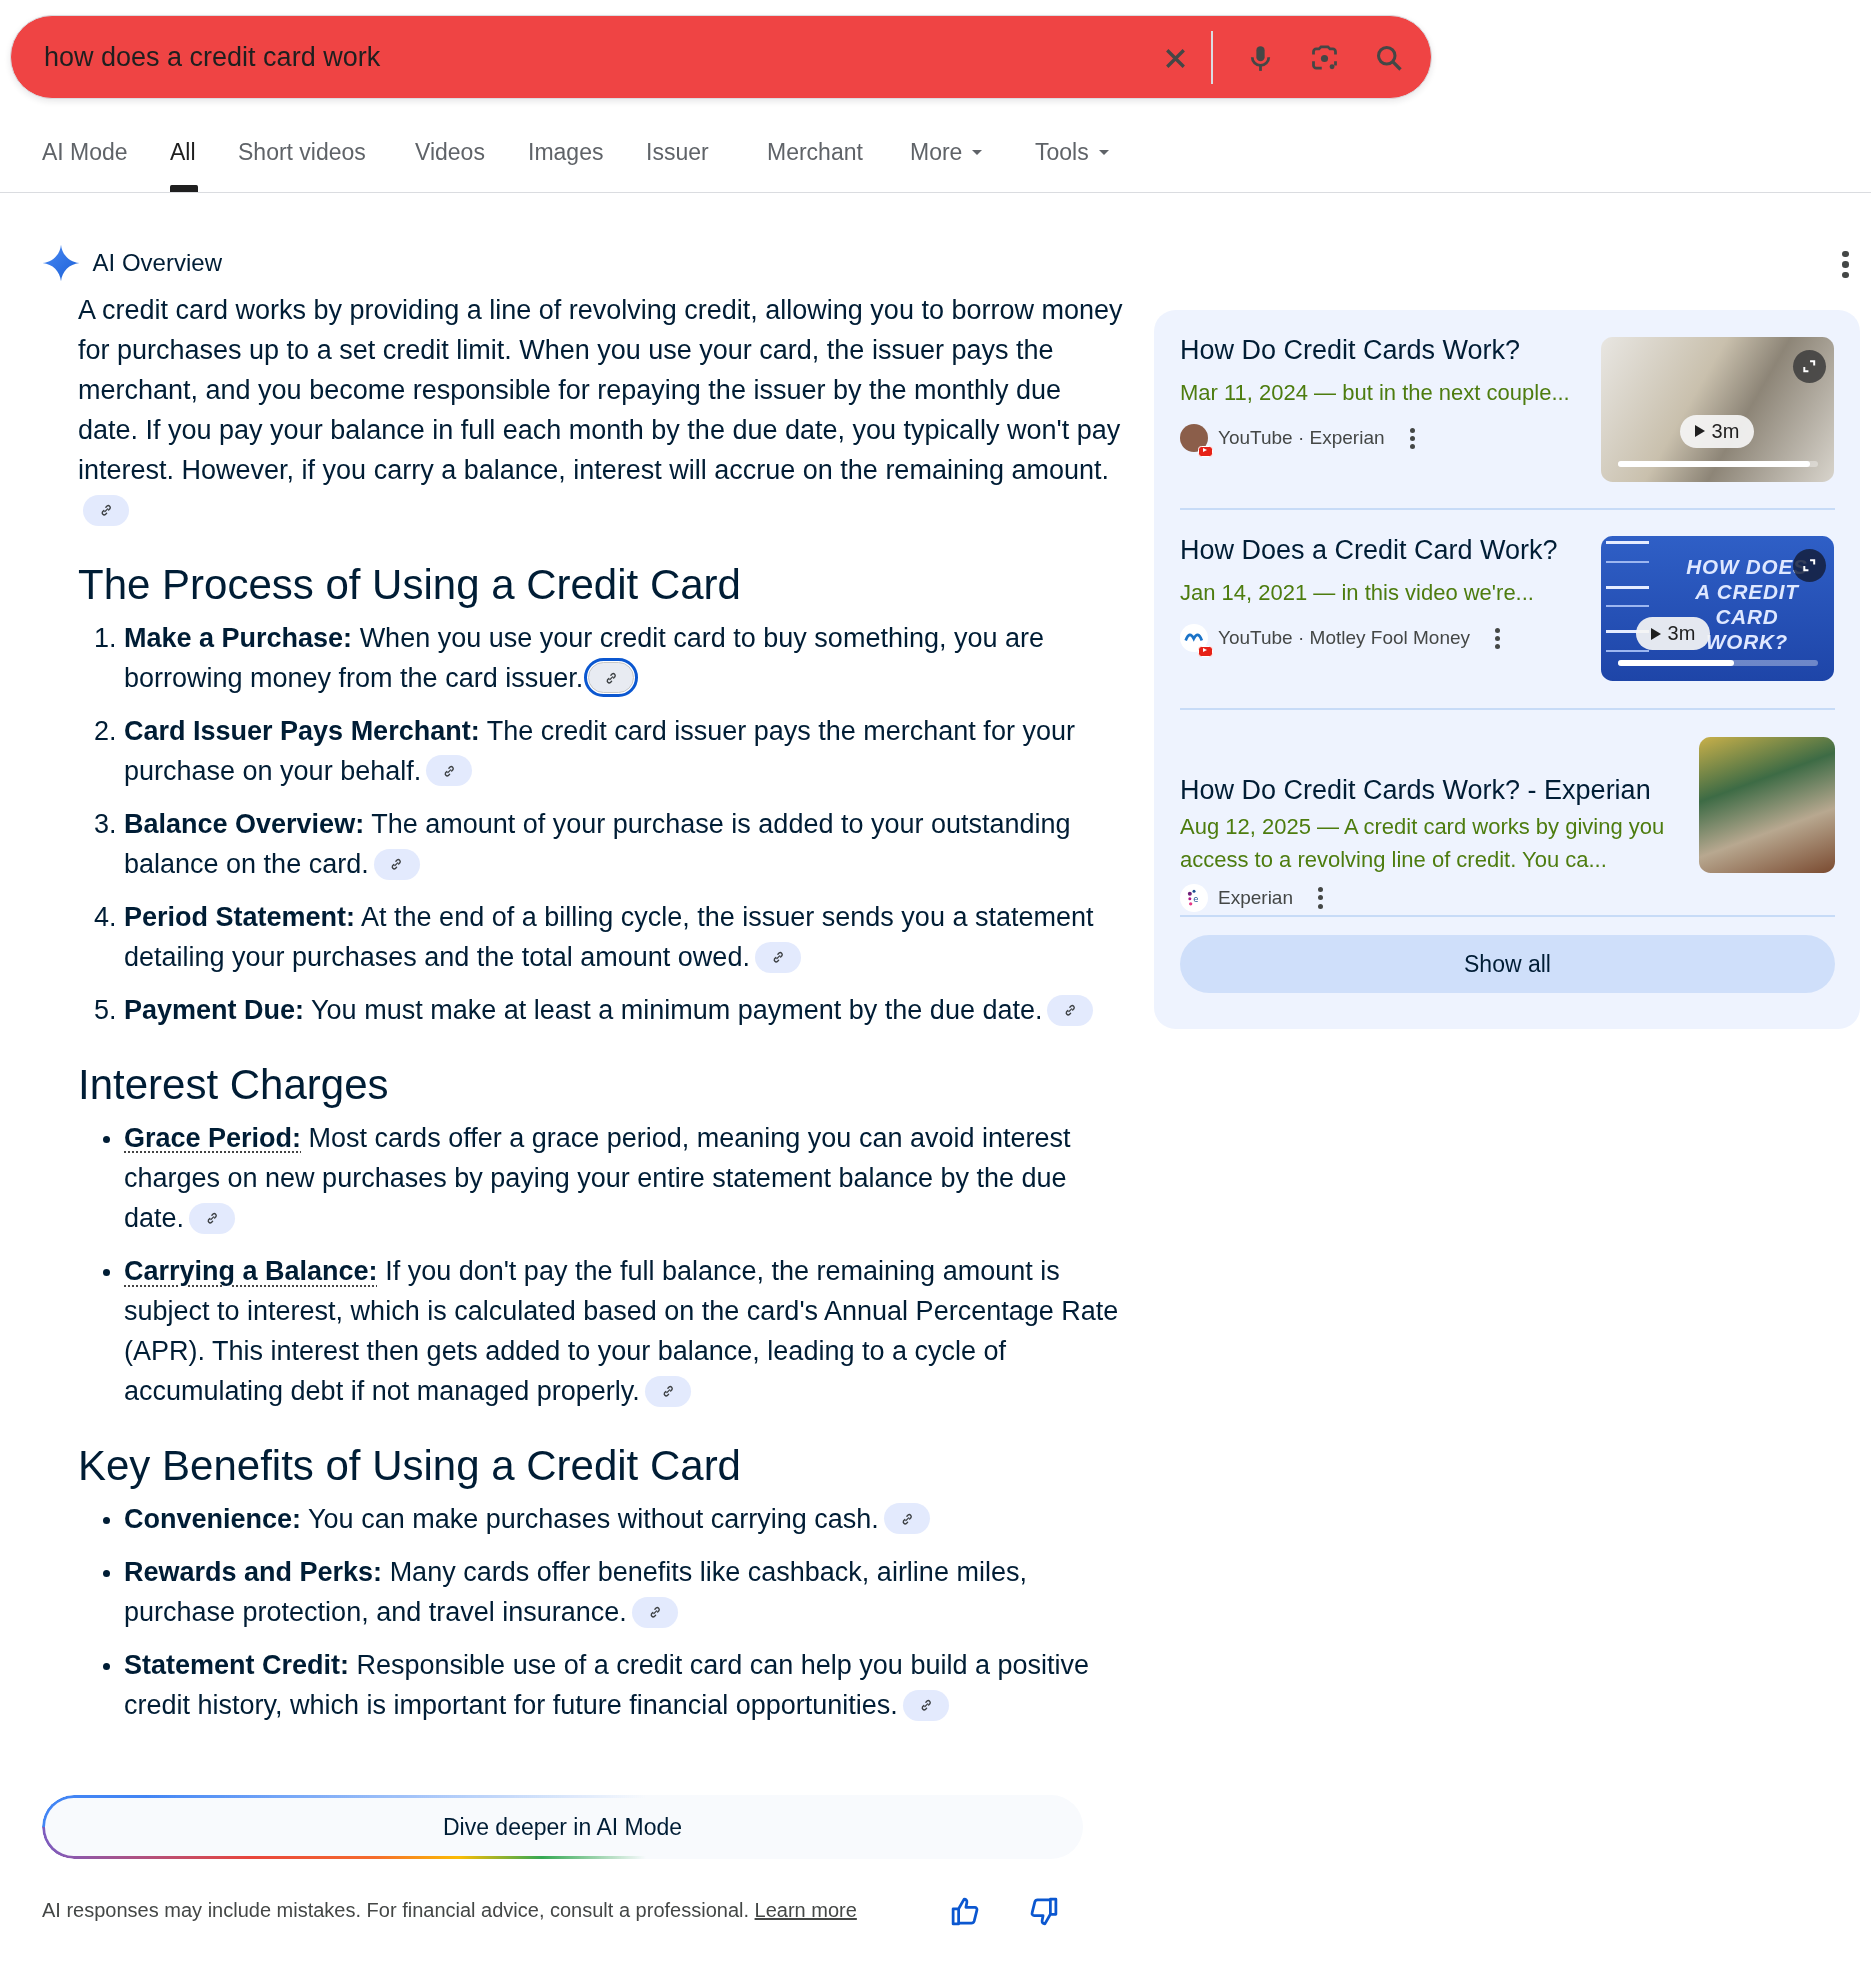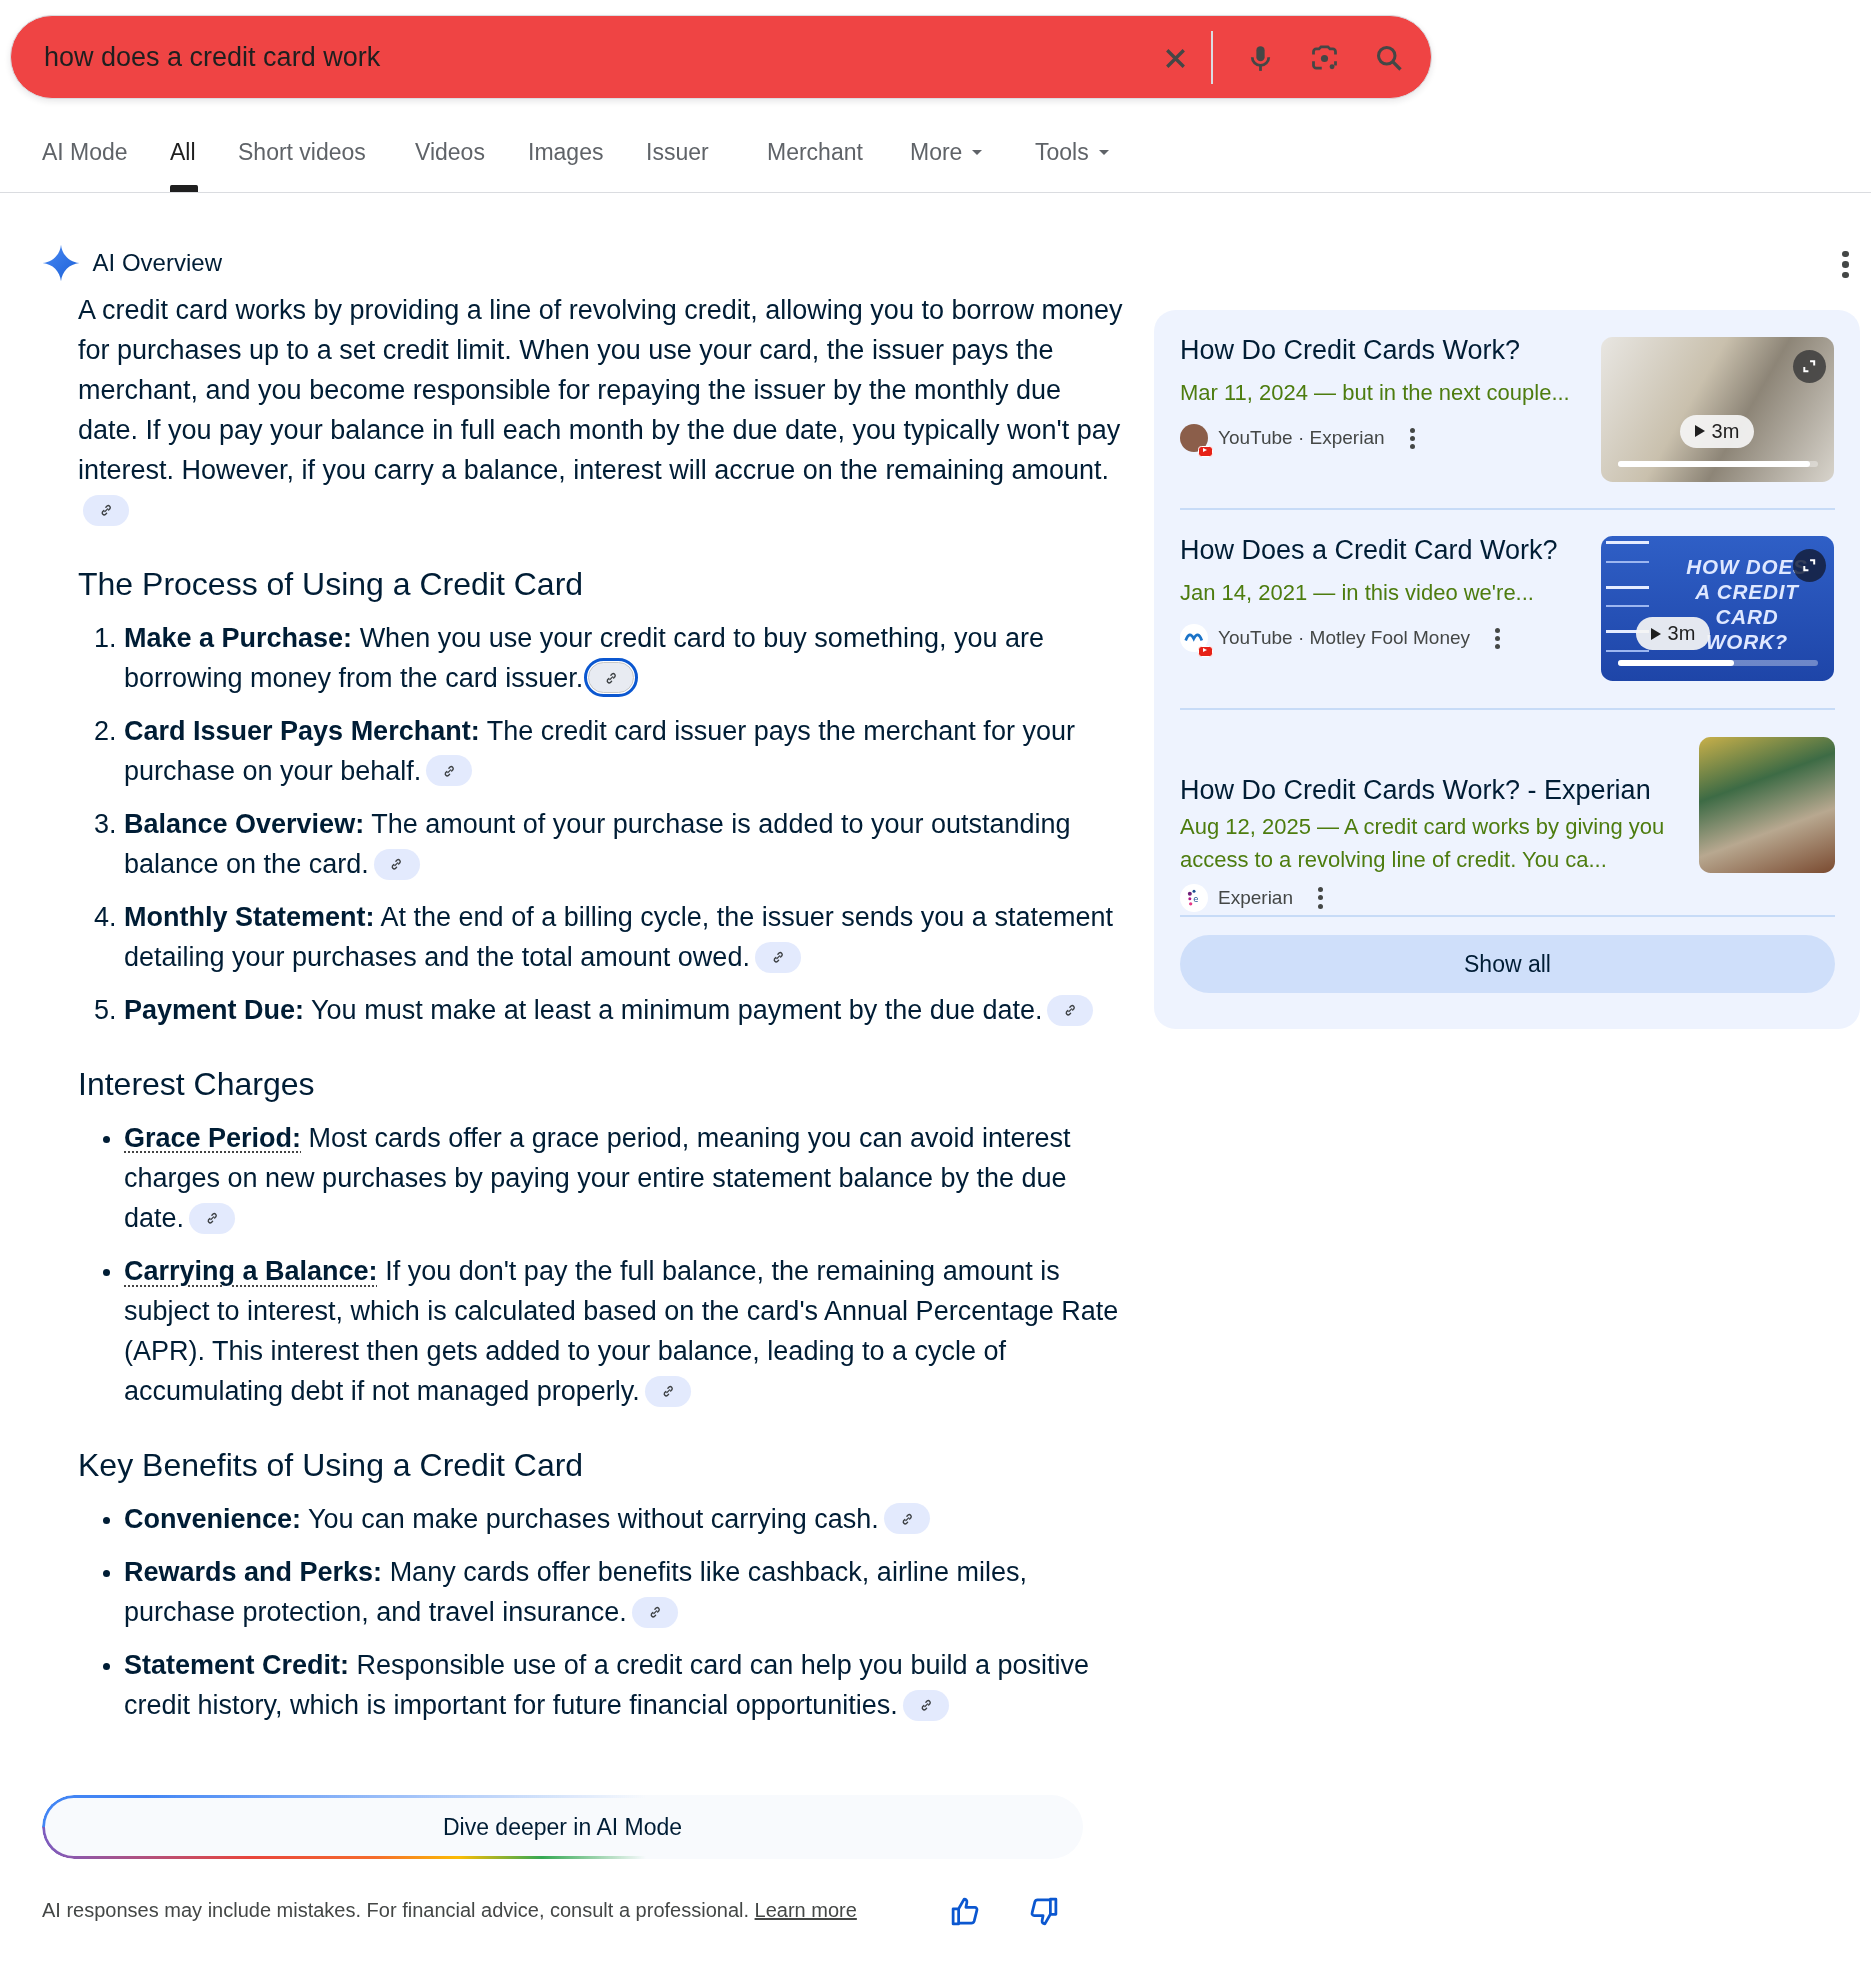--- a/index.html
+++ b/index.html
@@ -32,21 +32,21 @@
   
   .aio-header { position: absolute; left: 41px; top: 243px; display: flex; align-items: center; }
   .aio-header svg { width: 40px; height: 40px; }
   .aio-title { margin-left: 11.6px; font-size: 24px; font-weight: 500; color: #001d35; }
   .more-menu { position: absolute; left: 1833px; top: 248px; width: 25px; height: 33px; display: flex; flex-direction: column; align-items: center; justify-content: center; gap: 4.1px; cursor: pointer; }
   .more-menu span { width: 6.6px; height: 6.6px; border-radius: 50%; background: #444746; display: block; }
 
   
   .content { position: absolute; left: 42px; top: 290px; width: 1050px; color: #001d35; font-size: 27px; line-height: 40px; margin-left: 36px; }
   .content p { margin: 0; }
-  .content h2 { font-size: 32px; font-weight: 500; color: #001d35; line-height: 43px; margin-top: 33px; margin-bottom: 11.6px; }
+  .content h2 { font-size: 42px; font-weight: 500; color: #001d35; line-height: 43px; margin-top: 33px; margin-bottom: 11.6px; }
   .content ol, .content ul { margin: 0; padding-left: 46px; }
   .content li { margin-bottom: 13.2px; padding-left: 0; }
   .content ol li::marker { color: #001d35; }
   .content ul li::marker { font-size: 23px; }
   .content b { font-weight: 700; }
   .dotted { text-decoration: underline dotted #444; text-underline-offset: 5px; text-decoration-thickness: 1.7px; font-weight: 700; cursor: pointer; }
 
   .chip {
     display: inline-flex; align-items: center; justify-content: center;
     width: 46px; height: 31px; border-radius: 15.7px; background: #e3eafd;
@@ -213,21 +213,21 @@
     <li><b>Card Issuer Pays Merchant:</b> <span>The credit card issuer pays the merchant for your purchase on your behalf.</span><span class="chip">
           <svg viewBox="0 0 24 24">
             <path d="M10 14 L14 10 M8.5 12.5 L6.5 14.5 a3 3 0 0 0 4 4 l2-2 M15.5 11.5 L17.5 9.5 a3 3 0 0 0-4-4 l-2 2" stroke="#3c4043" stroke-width="2" fill="none" stroke-linecap="round"></path>
           </svg>
         </span></li>
     <li><b>Balance Overview:</b> <span>The amount of your purchase is added to your outstanding balance on the card.</span><span class="chip">
           <svg viewBox="0 0 24 24">
             <path d="M10 14 L14 10 M8.5 12.5 L6.5 14.5 a3 3 0 0 0 4 4 l2-2 M15.5 11.5 L17.5 9.5 a3 3 0 0 0-4-4 l-2 2" stroke="#3c4043" stroke-width="2" fill="none" stroke-linecap="round"></path>
           </svg>
         </span></li>
-    <li><b>Monthly Statement:</b> <span>At the end of a billing cycle, the issuer sends you a statement detailing your purchases and the total amount owed.</span><span class="chip">
+    <li><b>Period Statement:</b> <span>At the end of a billing cycle, the issuer sends you a statement detailing your purchases and the total amount owed.</span><span class="chip">
           <svg viewBox="0 0 24 24">
             <path d="M10 14 L14 10 M8.5 12.5 L6.5 14.5 a3 3 0 0 0 4 4 l2-2 M15.5 11.5 L17.5 9.5 a3 3 0 0 0-4-4 l-2 2" stroke="#3c4043" stroke-width="2" fill="none" stroke-linecap="round"></path>
           </svg>
         </span></li>
     <li><b>Payment Due:</b> <span>You must make at least a minimum payment by the due date.</span><span class="chip">
           <svg viewBox="0 0 24 24">
             <path d="M10 14 L14 10 M8.5 12.5 L6.5 14.5 a3 3 0 0 0 4 4 l2-2 M15.5 11.5 L17.5 9.5 a3 3 0 0 0-4-4 l-2 2" stroke="#3c4043" stroke-width="2" fill="none" stroke-linecap="round"></path>
           </svg>
         </span></li>
   </ol>

